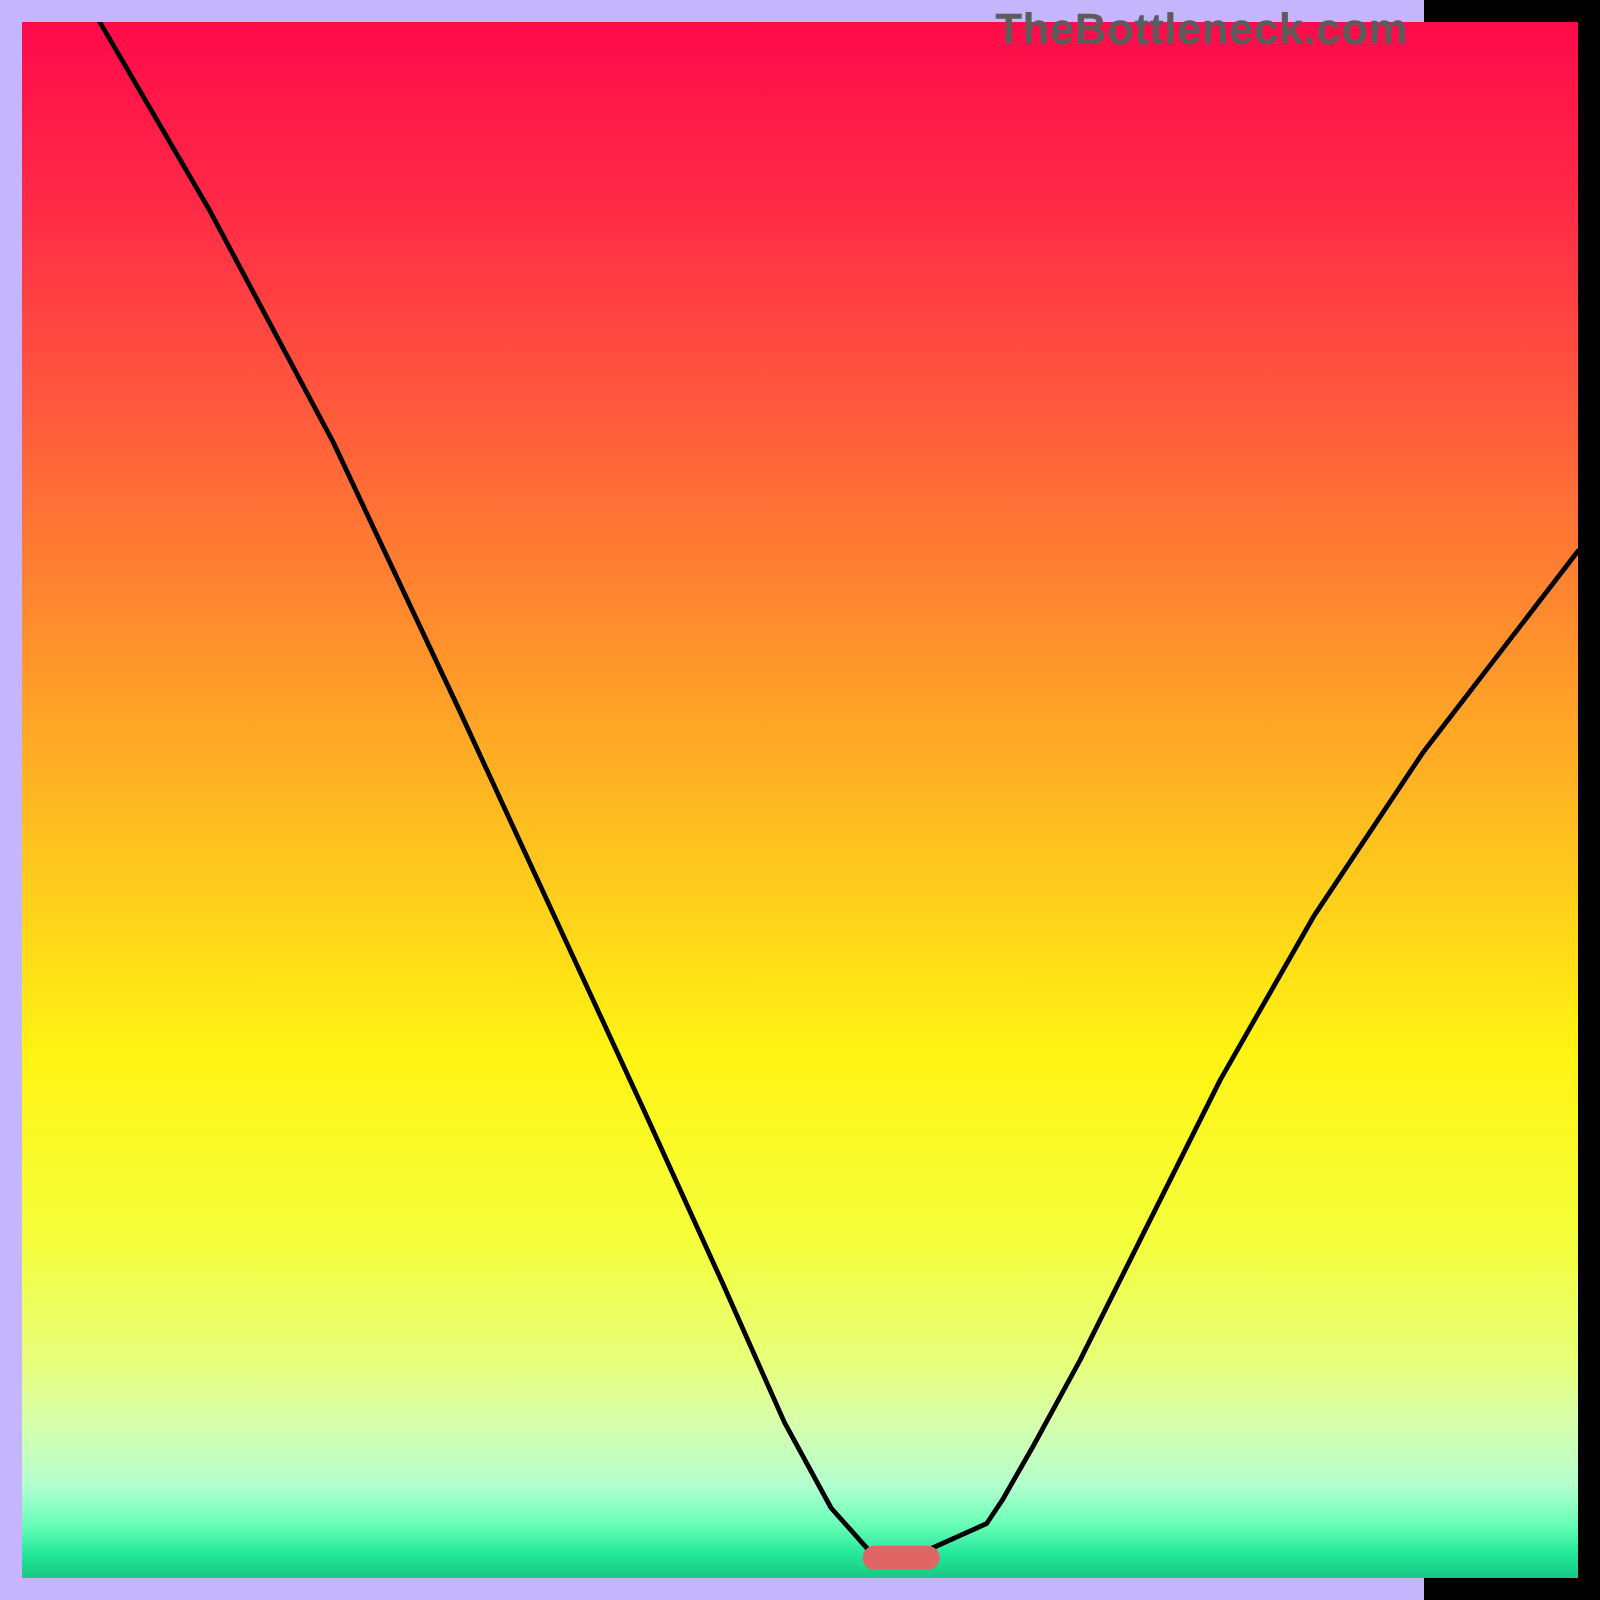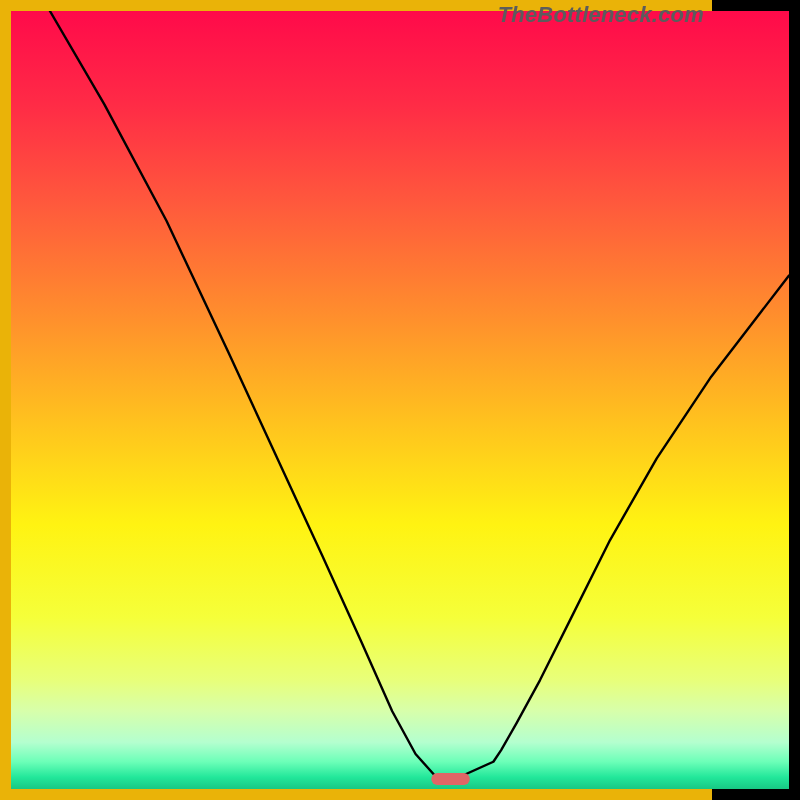--- a/index.html
+++ b/index.html
@@ -8,22 +8,21 @@
     width: 800px;
     height: 800px;
     background: #000;
     overflow: hidden;
     font-family: Arial, Helvetica, sans-serif;
   }
   .frame {
     position: relative;
     width: 712px;
     height: 800px;
-    background: #eab308;
-    font-style: italic;
+    background: #c4b5fd;
   }
   .watermark {
     position: absolute;
     top: 2px;
     right: 8px;
     color: #5c5c5c;
     font-size: 22px;
     font-weight: 600;
     letter-spacing: 0.2px;
     z-index: 10;

